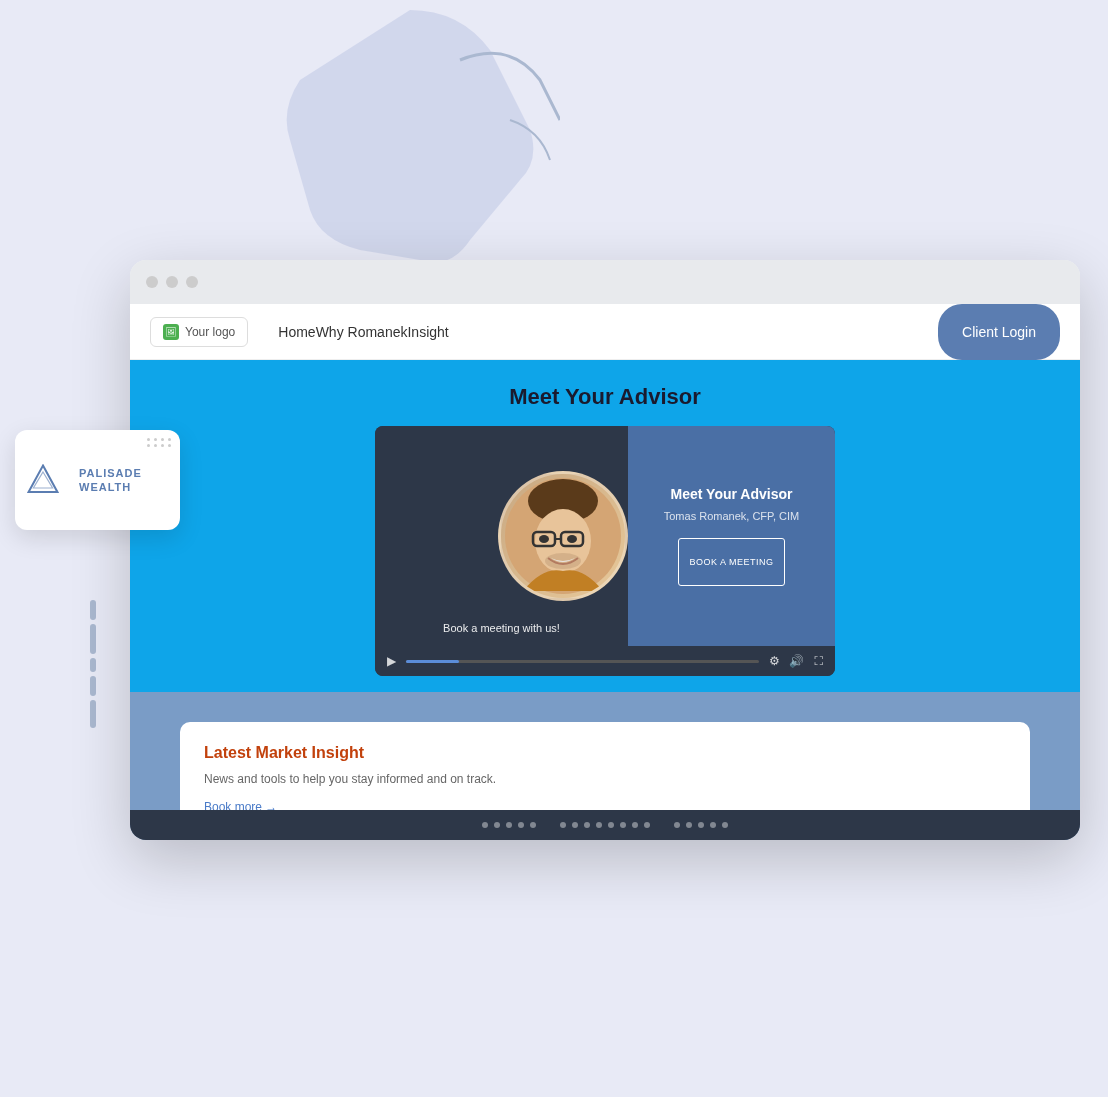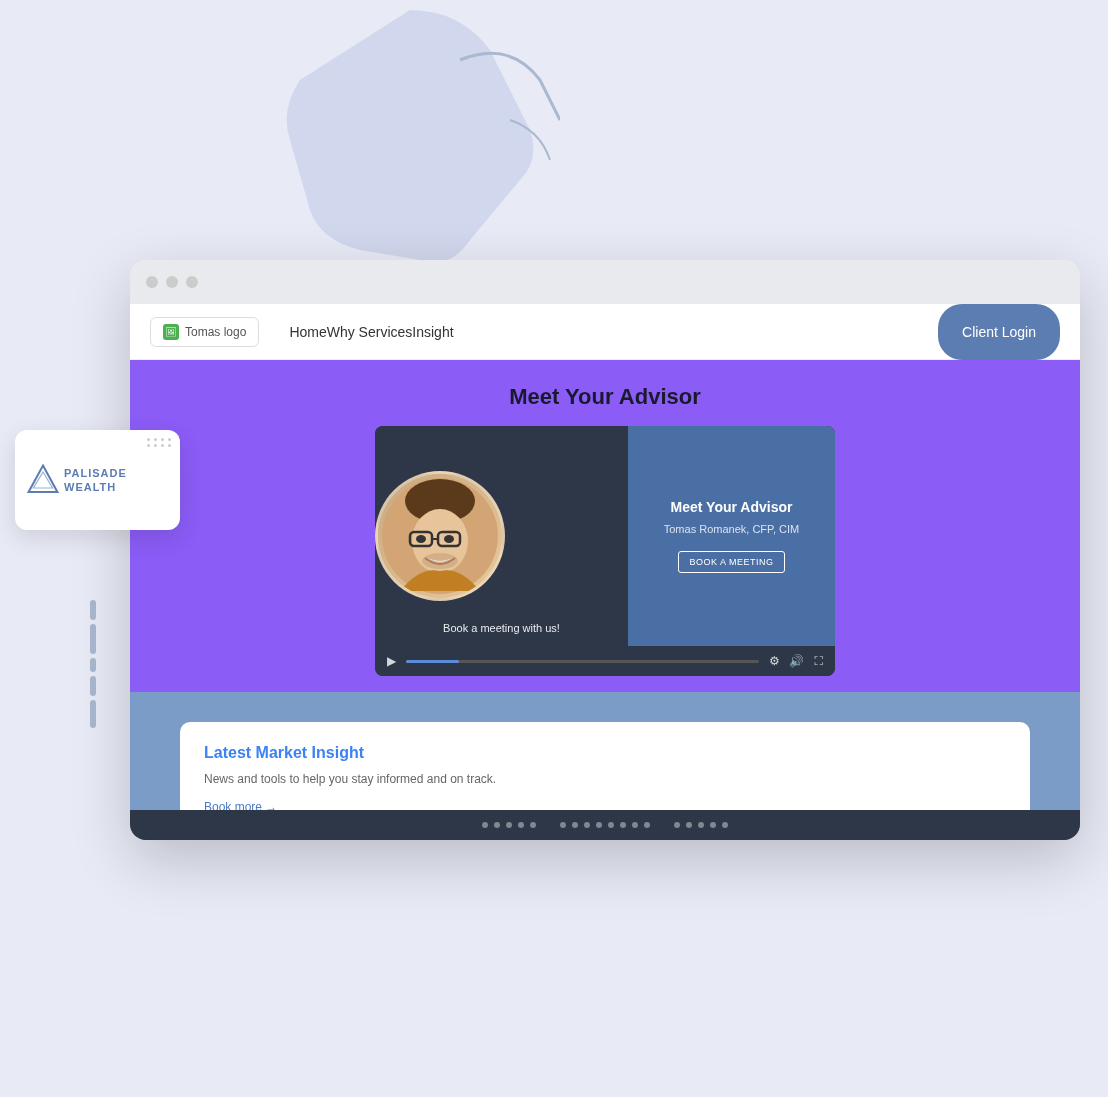--- a/index.html
+++ b/index.html
@@ -95,21 +95,21 @@
       border: none;
       border-radius: 24px;
       padding: 20px 24px;
       font-size: 14px;
       cursor: pointer;
       font-weight: 500;
     }
 
     
     .hero-section {
-      background: #8b5cf6;
+      background: #0ea5e9;
       padding: 24px 20px 16px;
       text-align: center;
     }
     .hero-title {
       font-size: 22px;
       font-weight: 700;
       color: #1a1a2e;
       margin-bottom: 16px;
     }
 
@@ -124,21 +124,21 @@
     .video-main {
       display: flex;
       height: 220px;
     }
     .video-left {
       width: 55%;
       background: #2d3748;
       position: relative;
       display: flex;
       align-items: center;
-      justify-content: flex-start;
+      justify-content: flex-end;
     }
     .advisor-circle {
       width: 130px;
       height: 130px;
       border-radius: 50%;
       background: linear-gradient(135deg, #c8a882, #e8c99a);
       border: 3px solid rgba(255,255,255,0.3);
       overflow: hidden;
       display: flex;
       align-items: center;
@@ -173,21 +173,21 @@
     .video-right-subtitle {
       font-size: 11px;
       color: rgba(255,255,255,0.8);
       text-align: center;
     }
     .book-meeting-btn {
       border: 1px solid white;
       background: transparent;
       color: white;
       font-size: 9px;
-      padding: 5px 10px;
+      padding: 18px 10px;
       border-radius: 3px;
       cursor: pointer;
       letter-spacing: 0.5px;
       margin-top: 8px;
     }
 
     
     .video-controls {
       background: #2d3748;
       padding: 8px 12px;
@@ -225,21 +225,21 @@
     }
     .info-card {
       background: white;
       border-radius: 10px;
       padding: 22px 24px;
       flex: 1;
     }
     .info-card-title {
       font-size: 16px;
       font-weight: 700;
-      color: #3b82f6;
+      color: #c2410c;
       margin-bottom: 8px;
     }
     .info-card-desc {
       font-size: 12px;
       color: #666;
       margin-bottom: 12px;
       line-height: 1.5;
     }
     .info-card-link {
       font-size: 12px;
@@ -274,21 +274,21 @@
       left: 15px;
       width: 165px;
       height: 100px;
       background: white;
       border-radius: 12px;
       box-shadow: 0 8px 24px rgba(0,0,0,0.12);
       display: flex;
       align-items: center;
       justify-content: center;
       flex-direction: row;
-      gap: 5px;
+      gap: 20px;
       z-index: 20;
       padding: 12px;
     }
     .brand-logo-triangle {
       width: 32px;
       height: 32px;
       flex-shrink: 0;
     }
     .brand-name {
       font-size: 11px;
@@ -367,25 +367,25 @@
     <div class="window-btn"></div>
     <div class="window-btn"></div>
     <div class="window-btn"></div>
   </div>
 
   <div class="browser-content">
 
     <div class="navbar">
       <div class="logo-placeholder">
         <div class="logo-icon">🖼</div>
-        <span>Tomas logo</span>
+        <span>Your logo</span>
       </div>
       <div class="nav-links">
         <a class="nav-link">Home</a>
-        <a class="nav-link">Why Services</a>
+        <a class="nav-link">Why Romanek</a>
         <a class="nav-link">Insight</a>
       </div>
       <button class="client-login-btn">Client Login</button>
     </div>
 
     <div class="hero-section">
       <h2 class="hero-title">Meet Your Advisor</h2>
 
       <div class="video-container">
         <div class="video-main">

